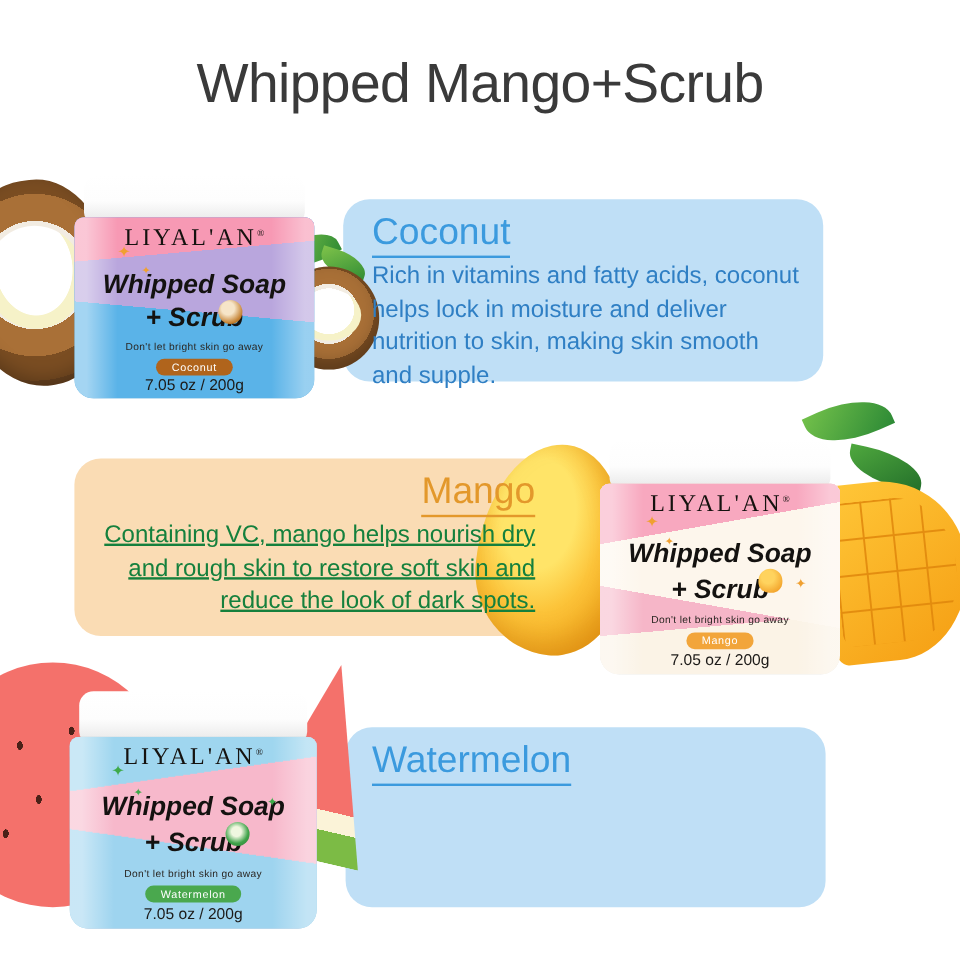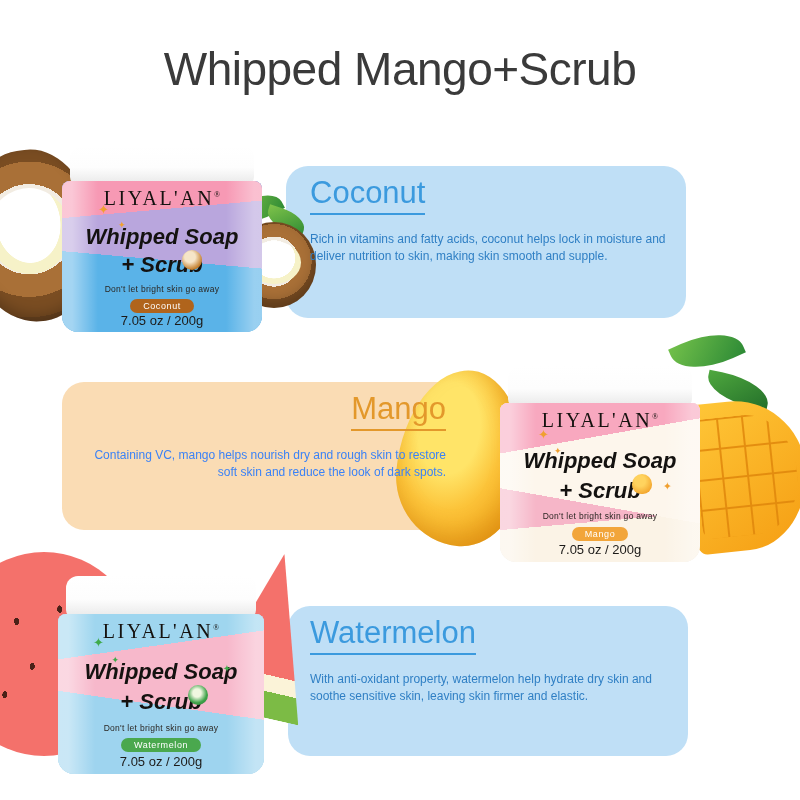--- a/index.html
+++ b/index.html
@@ -34,24 +34,24 @@
   .ci-watermelon { left: 310px; top: 616px; width: 370px; }
 
   .flavor-head {
     font-size: 31px; font-weight: 400; line-height: 1.1;
     padding-bottom: 3px; display: inline-block;
   }
   .head-blue   { color: #3b9ade; border-bottom: 2px solid #3b9ade; }
   .head-orange { color: #e3982b; border-bottom: 2px solid #e3982b; }
 
   .flavor-desc {
-    font-size: 12px; line-height: 1.38; margin-top: 16px;
+    font-size: 20px; line-height: 1.38; margin-top: 2px;
   }
   .desc-blue   { color: #2f7fc4; }
-  .desc-orange { color: #3b82f6; }
+  .desc-orange { color: #15803d; text-decoration: underline; }
 
   
   .fruit { position: absolute; }
 
   
   .coconut-shell {
     border-radius: 50%;
     background:
       radial-gradient(circle at 50% 46%, #fdfdfb 0 34%, #f2ece2 34% 40%, #a97037 40% 60%, #7a4d22 60% 78%, #6b4420 78% 100%);
     box-shadow: inset 0 -6px 14px rgba(0,0,0,.25);
@@ -285,16 +285,15 @@
     <div class="label prod-line1">Whipped Soap</div>
     <div class="label prod-line2">+ Scrub</div>
     <div class="fruit-chip chip-watermelon"></div>
     <div class="label tagline">Don't let bright skin go away</div>
     <div class="label flav-badge"><span class="badge-watermelon">Watermelon</span></div>
     <div class="label weight">7.05 oz / 200g</div>
   </div>
 
   <div class="panel-inner ci-watermelon">
     <div class="flavor-head head-blue">Watermelon</div>
-    <div class="flavor-desc desc-blue">With anti-oxidant property, watermelon help hydrate dry skin and soothe sensitive skin, leaving skin firmer and elastic.</div>
   </div>
 
 </div>
 
 </body></html>

